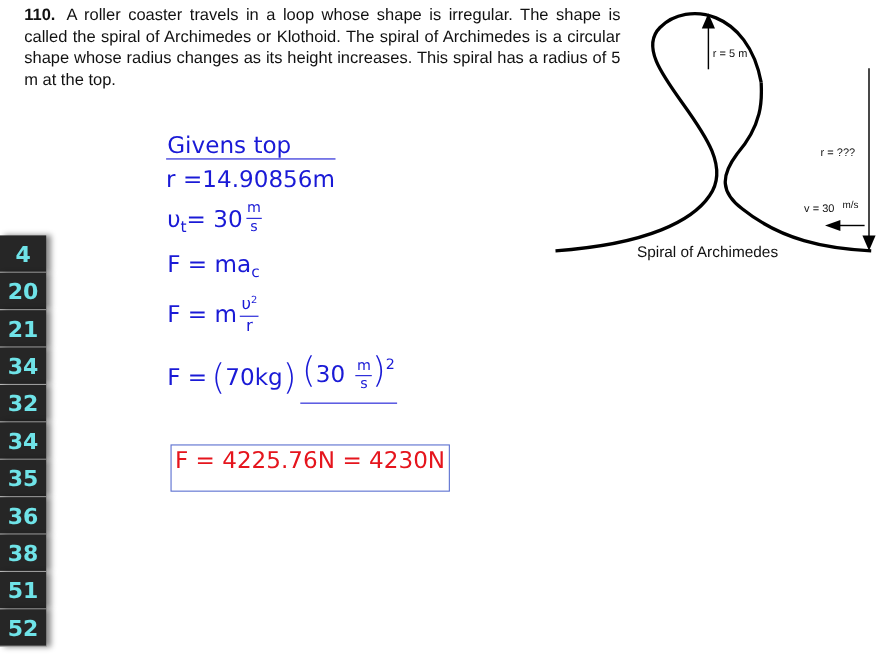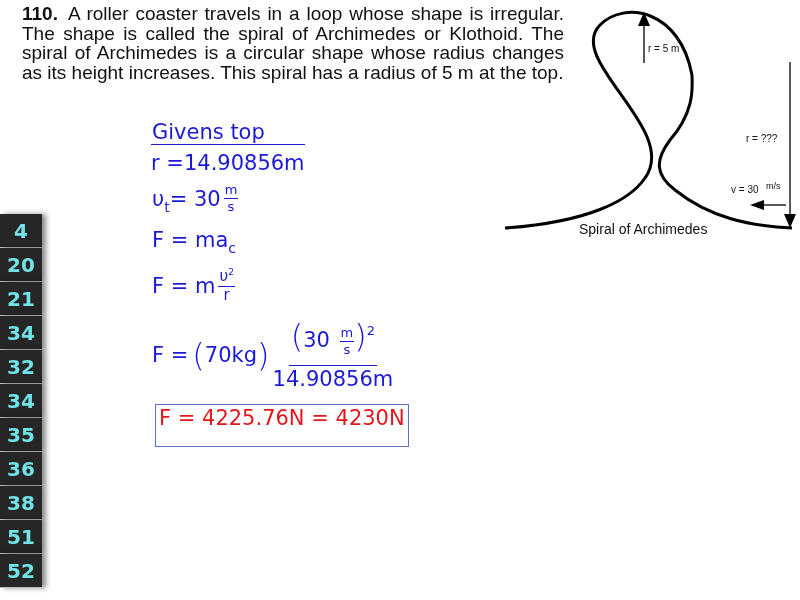--- a/index.html
+++ b/index.html
@@ -1,18 +1,18 @@
 <!DOCTYPE html>
 <html><head>
 <meta charset="utf-8">
 <style>
   html, body { margin:0; padding:0; }
   body { width:800px; height:600px; position:relative; background:#ffffff; overflow:hidden;
          font-family:"Liberation Sans", sans-serif; }
-  .problem { position:absolute; left:22px; top:4px; width:542px; font-size:19px; line-height:19.6px;
+  .problem { position:absolute; left:22px; top:4px; width:542px; font-size:15px; line-height:19.6px;
              color:#111; text-align:justify; }
   .problem .num { font-weight:bold; margin-right:10px; }
   .problem .q { color:#e0241b; text-align:left; display:block; }
   .math { position:absolute; color:#1a1ad6; font-family:"DejaVu Sans", sans-serif; }
   .givens { left:152px; top:120px; font-size:21px; line-height:24px; }
   .givens .title { display:block; }
   .givens .rline { display:block; border-top:1.5px solid #1a1ad6; margin-left:-1px; padding-top:6px; }
   .eq { font-size:21px; white-space:nowrap; display:flex; align-items:center; }
   .frac { display:inline-flex; flex-direction:column; align-items:center; margin-left:3px; vertical-align:middle; }
   .frac .n { border-bottom:1.3px solid #1a1ad6; padding:0 1px; line-height:16px; }
@@ -71,21 +71,20 @@
     <span>70kg</span>
     <span class="paren">)</span>
   <span class="frac">
     <span class="n" style="line-height:44px; padding:0 2px;">
       <span class="paren">(</span><span>30</span>
       <span class="frac small" style="display:inline-flex;">
         <span class="n">m</span>
         <span class="d">s</span>
       </span><span class="paren">)</span><span class="sup">2</span>
     </span>
-    <span class="d" style="line-height:26px;">14.90856m</span>
   </span>
 </div>
 
 <div class="answer">F = 4225.76N = 4230N</div>
 
 <svg class="diagram" width="330" height="250" viewBox="0 0 330 250">
   <path d="M35,228 C120,222 160,200 175,178 C210,130 95,60 130,25 C155,0 210,10 222,75" fill="none" stroke="#000" stroke-width="3"></path>
   <path d="M222,75 C222,85 226,110 200,140 C185,160 185,175 205,190 C240,218 280,226 322,228" fill="none" stroke="#000" stroke-width="3"></path>
   <line x1="174" y1="63" x2="174" y2="22" stroke="#000" stroke-width="1.3"></line>
   <polygon points="174,12 168,26 180,26" fill="#000"></polygon>

